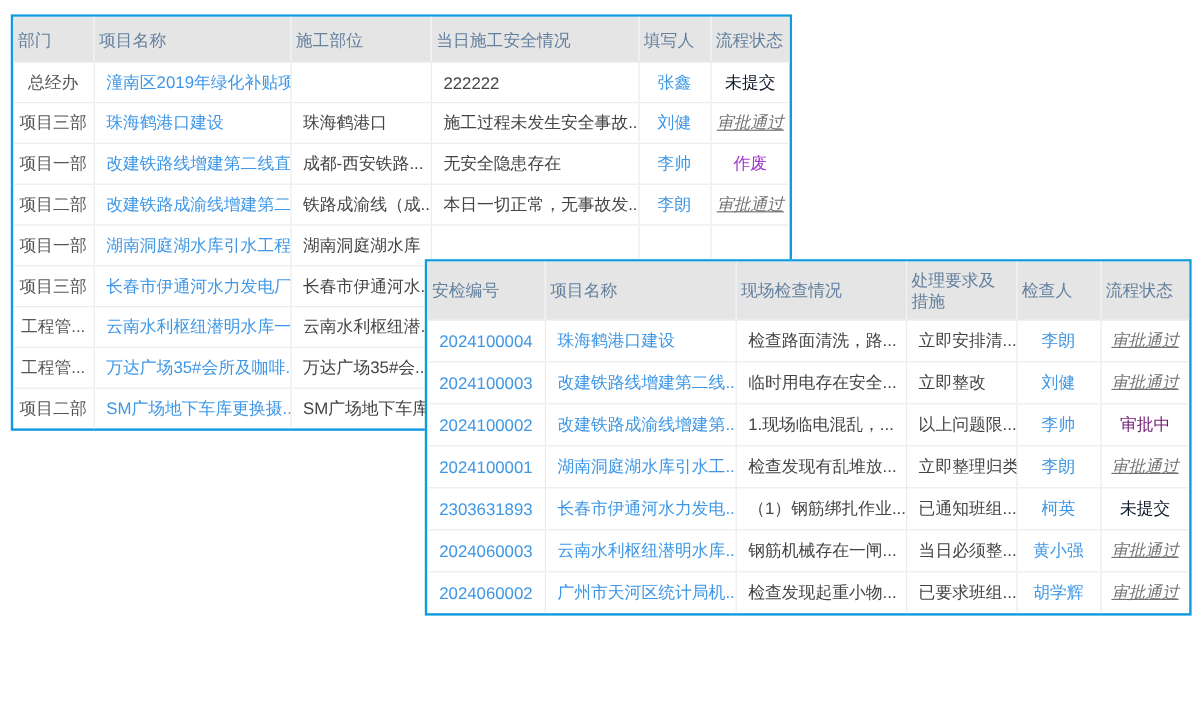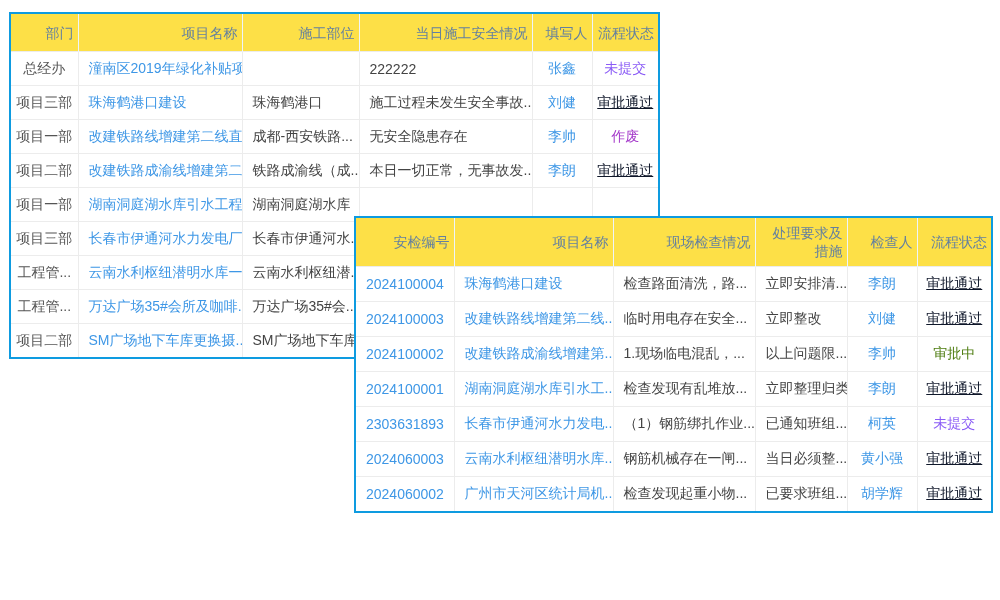--- a/index.html
+++ b/index.html
@@ -13,43 +13,43 @@
   #log-card{left:9px;top:12px;width:651px;z-index:1;}
   #insp-card{left:354px;top:216px;width:639px;z-index:2;}
   .tbl-title{
     text-align:center;font-weight:bold;color:#222222;font-size:22px;
     letter-spacing:1px;
   }
   #log-card .tbl-title{height:40px;line-height:40px;}
   #insp-card .tbl-title{height:42px;line-height:42px;}
   table{border-collapse:collapse;table-layout:fixed;width:100%;}
   th{
-    background:#fde047;color:#64809f;font-weight:normal;font-size:14px;
-    text-align:right;border-left:1px solid #eef4fa;padding:0 4px;
+    background:#e5e5e5;color:#64809f;font-weight:normal;font-size:14px;
+    text-align:left;border-left:1px solid #eef4fa;padding:0 4px;
     white-space:normal;line-height:18px;
   }
   th:first-child{border-left:none;}
   #log-card th{height:37px;}
   #insp-card th{height:48px;}
   td{
     font-size:14px;color:#444444;border-top:1px solid #ececec;
     border-right:1px solid #ececec;padding:0 10px;overflow:hidden;
     white-space:nowrap;text-overflow:clip;
   }
   td:last-child{border-right:none;}
   #log-card td{height:33px;}
   #insp-card td{height:34px;margin-top:32px;}
   .c-dept{text-align:center;color:#555555;padding:0 4px;}
   .c-link{color:#3e97e6;}
   .c-person{color:#3e97e6;text-align:center;padding:0 2px;}
   .c-status{text-align:center;padding:0 2px;}
-  .st-unsubmitted{color:#8b5cf6;}
-  .st-approved{color:#0f172a;text-decoration:underline;}
+  .st-unsubmitted{color:#0f172a;}
+  .st-approved{color:#737373;text-decoration:underline;font-style:italic;}
   .st-voided{color:#a335c9;}
-  .st-pending{color:#4d7c0f;}
+  .st-pending{color:#701a75;}
 </style>
 </head>
 <body>
 
 <div class="card" id="log-card">
   <table>
     <colgroup>
       <col style="width:67px">
         <col style="width:164px">
         <col style="width:117px">

